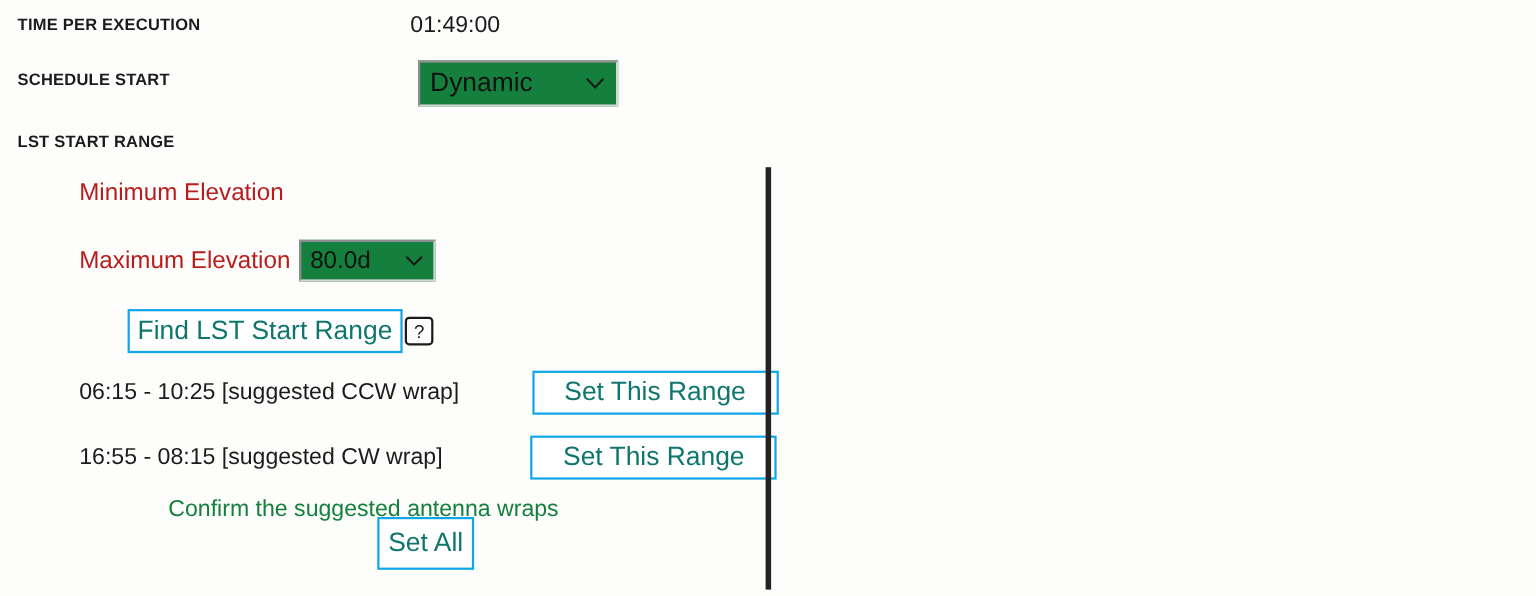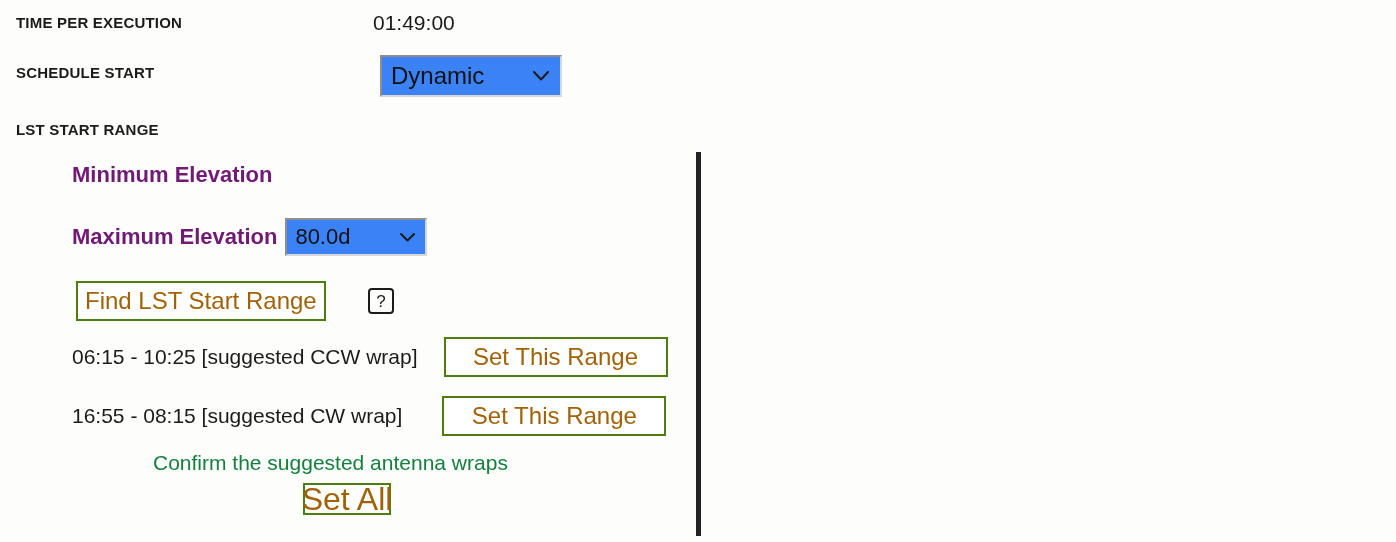--- a/index.html
+++ b/index.html
@@ -65,21 +65,21 @@
     color: #1b1b1b;
     white-space: nowrap;
   }
 
   
   .sel {
     display: inline-flex;
     align-items: center;
     justify-content: space-between;
     box-sizing: border-box;
-    background: #3b82f6;
+    background: #15803d;
     border-top: 2px solid #8e8e8e;
     border-left: 2px solid #8e8e8e;
     border-right: 2px solid #d7d7d7;
     border-bottom: 2px solid #d7d7d7;
     font-family: "Liberation Sans", sans-serif;
     color: #111111;
     cursor: pointer;
     user-select: none;
   }
   .sel .sel-val {
@@ -100,56 +100,57 @@
     padding: 0 10px 0 9px;
     font-size: 24px;
   }
   .sel-elev {
     width: 142px;
     height: 38px;
     padding: 0 9px 0 8px;
     font-size: 22px;
     margin-left: 8px;
   }
-  .sel-elev-max { width: 142px; }
+  .sel-elev-max { width: 124px; }
 
   
   .btn {
     box-sizing: border-box;
     display: inline-flex;
     align-items: center;
     justify-content: center;
     background: #ffffff;
-    border: 2px solid #4d7c0f;
-    color: #a16207;
+    border: 2px solid #0ea5e9;
+    color: #0f766e;
     font-family: "Liberation Sans", sans-serif;
     cursor: pointer;
     white-space: nowrap;
     user-select: none;
+    margin-left: 40px;
   }
   .btn-find {
     position: absolute;
     left: 76px;
     top: 281px;
     height: 40px;
     padding: 0 7px;
     font-size: 24px;
   }
   .btn-setrange {
     width: 224px;
     height: 40px;
     font-size: 24px;
   }
   .btn-setall {
     position: absolute;
     left: 303px;
-    top: 483px;
+    top: 470px;
     width: 88px;
-    height: 32px;
-    font-size: 32px;
+    height: 48px;
+    font-size: 24px;
   }
 
   
   .help-icon {
     position: absolute;
     left: 368px;
     top: 288px;
     width: 26px;
     height: 26px;
     box-sizing: border-box;
@@ -162,23 +163,22 @@
     font-weight: normal;
     line-height: 1;
     color: #1b1b1b;
     cursor: pointer;
     user-select: none;
   }
 
   
   .elev-label {
     font-size: 22px;
-    color: #701a75;
-    white-space: nowrap;
-    font-weight: bold;
+    color: #b91c1c;
+    white-space: nowrap;
   }
   .suggest-text {
     font-size: 21px;
     color: #1b1b1b;
     white-space: nowrap;
   }
   .confirm-text {
     position: absolute;
     left: 153px;
     top: 451px;

